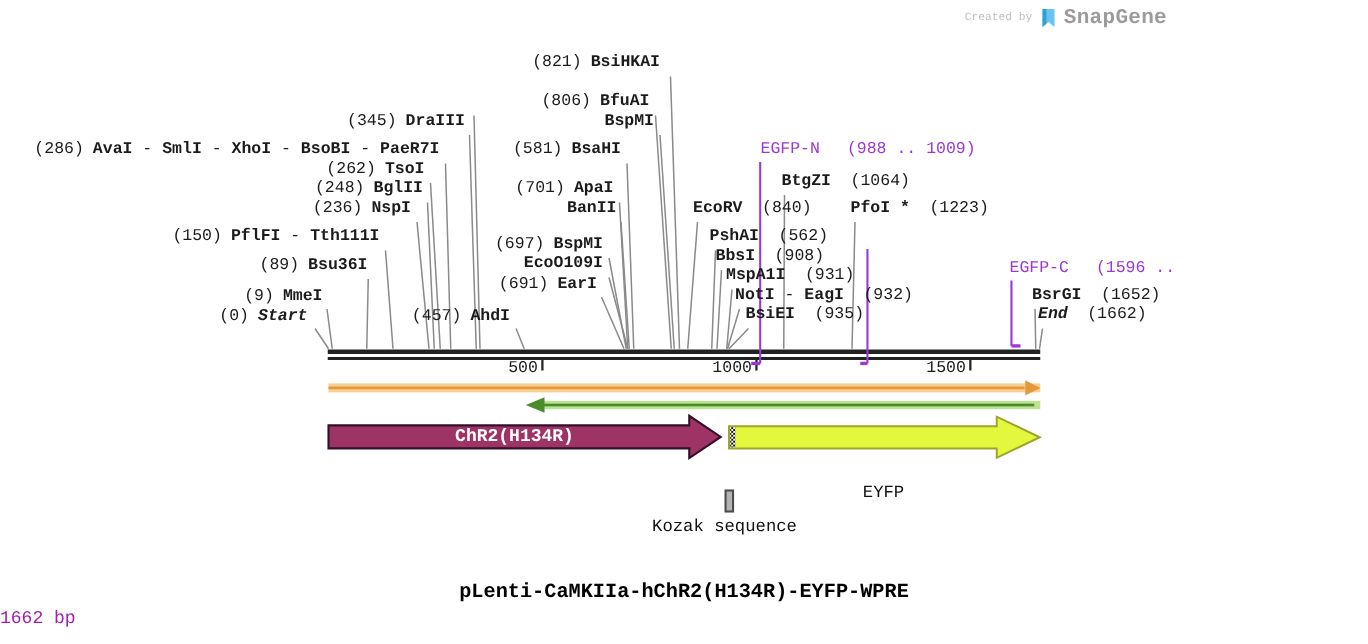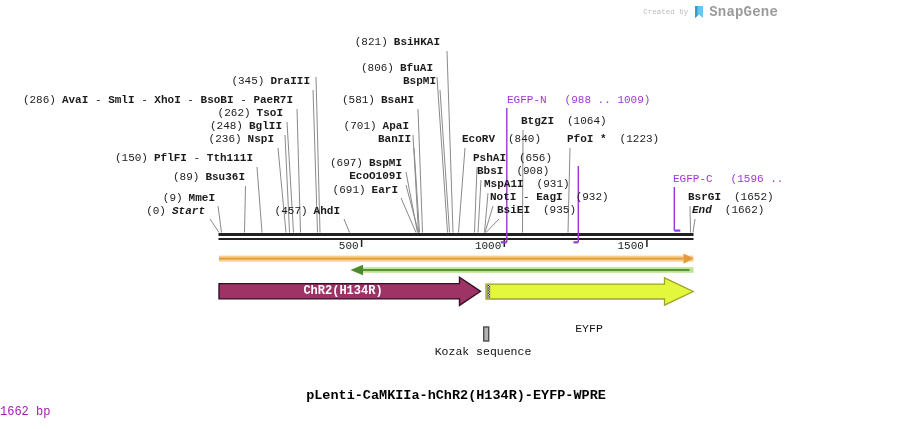--- a/index.html
+++ b/index.html
@@ -112,21 +112,21 @@
       <div class="site pf" style="top: 133px; right: 501px;"><b>BanII</b></div>
       <div class="site pf" style="top: 152px; right: 659px;"><span class="p">(150)</span><b>PflFI</b> - <b>Tth111I</b></div>
       <div class="site pf" style="top: 157px; right: 510px;"><span class="p">(697)</span><b>BspMI</b></div>
       <div class="site pf" style="top: 171px; right: 667px;"><span class="p">(89)</span><b>Bsu36I</b></div>
       <div class="site pf" style="top: 170px; right: 510px;"><b>EcoO109I</b></div>
       <div class="site pf" style="top: 184px; right: 514px;"><span class="p">(691)</span><b>EarI</b></div>
       <div class="site pf" style="top: 192px; right: 697px;"><span class="p">(9)</span><b>MmeI</b></div>
       <div class="site pf" style="top: 205px; right: 707px;"><span class="p">(0)</span><b><i>Start</i></b></div>
       <div class="site pf" style="top: 205px; right: 572px;"><span class="p">(457)</span><b>AhdI</b></div>
       <div class="site nf" style="top: 133px; left: 462px;"><b>EcoRV</b><span class="p">(840)</span></div>
-      <div class="site nf" style="top: 152px; left: 473px;"><b>PshAI</b><span class="p">(656)</span></div>
+      <div class="site nf" style="top: 152px; left: 473px;"><b>PshAI</b><span class="p">(562)</span></div>
       <div class="site nf" style="top: 165px; left: 477px;"><b>BbsI</b><span class="p">(908)</span></div>
       <div class="site nf" style="top: 178px; left: 484px;"><b>MspA1I</b><span class="p">(931)</span></div>
       <div class="site nf" style="top: 191px; left: 490px;"><b>NotI</b> - <b>EagI</b><span class="p">(932)</span></div>
       <div class="site nf" style="top: 204px; left: 497px;"><b>BsiEI</b><span class="p">(935)</span></div>
       <div class="site nf" style="top: 115px; left: 521px;"><b>BtgZI</b><span class="p">(1064)</span></div>
       <div class="site nf" style="top: 133px; left: 567px;"><b>PfoI *</b><span class="p">(1223)</span></div>
       <div class="site nf" style="top: 191px; left: 688px;"><b>BsrGI</b><span class="p">(1652)</span></div>
       <div class="site nf" style="top: 204px; left: 692px;"><b><i>End</i></b><span class="p">(1662)</span></div>
       <div class="primer" style="left: 507px; top: 94px; text-align: center;"><span class="pn">EGFP-N</span><span class="pr">(988 .. 1009)</span></div>
       <div class="primer" style="left: 673px; top: 173px;"><span class="pn">EGFP-C</span><span class="pr">(1596 .. 1617)</span></div>

